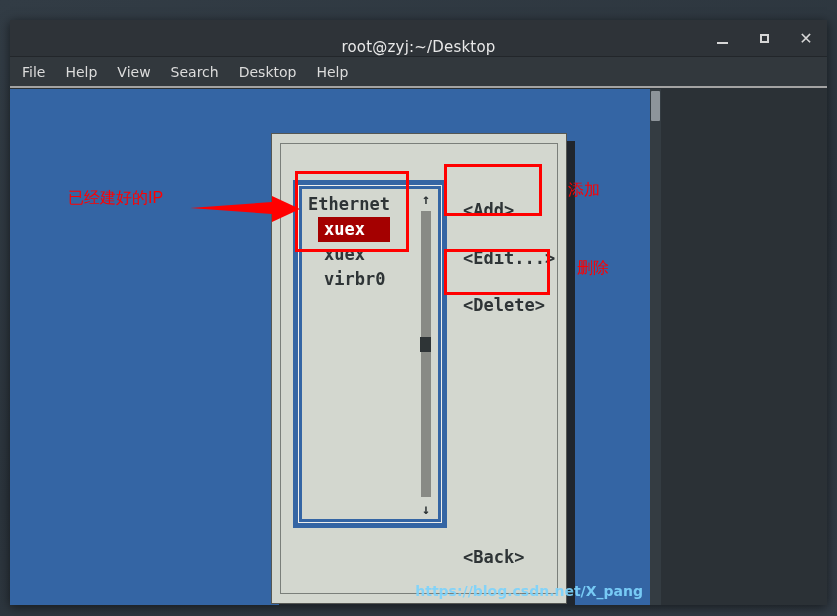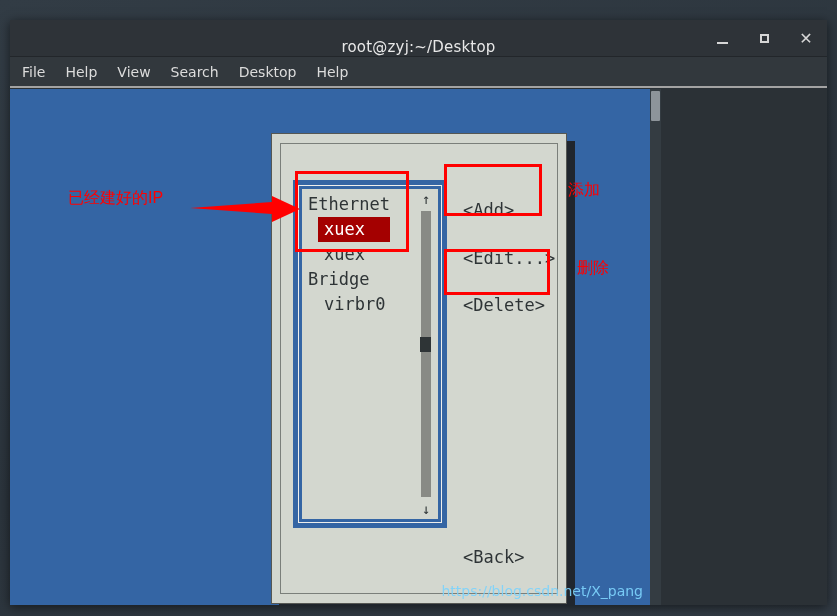--- a/index.html
+++ b/index.html
@@ -95,20 +95,21 @@
   }
 
   
   #term-canvas {
     position: absolute;
     left: 0; top: 69px;
     width: 651px;
     height: 516px;
     background: #3465a4;
     overflow: hidden;
+    font-weight: bold;
   }
 
   
   #term-scrollbar {
     position: absolute;
     right: 0; top: 0;
     width: 11px; height: 516px;
     background: #343c42;
   }
   #term-scrollbar .thumb {
@@ -319,21 +320,20 @@
           <div id="listbox-frame">
             <div id="listbox-frame-inner"></div>
             <div id="listbox">
 
               <div class="list-rows">
                 <div class="list-row group">Ethernet</div>
                 <div class="row-wrap-selected">
                   <span class="list-row selected">xuex</span>
                 </div>
                 <div class="list-row child">xuex</div>
-                <div class="list-row group">Bridge</div>
                 <div class="list-row child">virbr0</div>
               </div>
 
               <div id="list-scroll">
                 <div class="arrow up">↑</div>
                 <div class="track"></div>
                 <div class="knob"></div>
                 <div class="arrow down">↓</div>
               </div>
 

